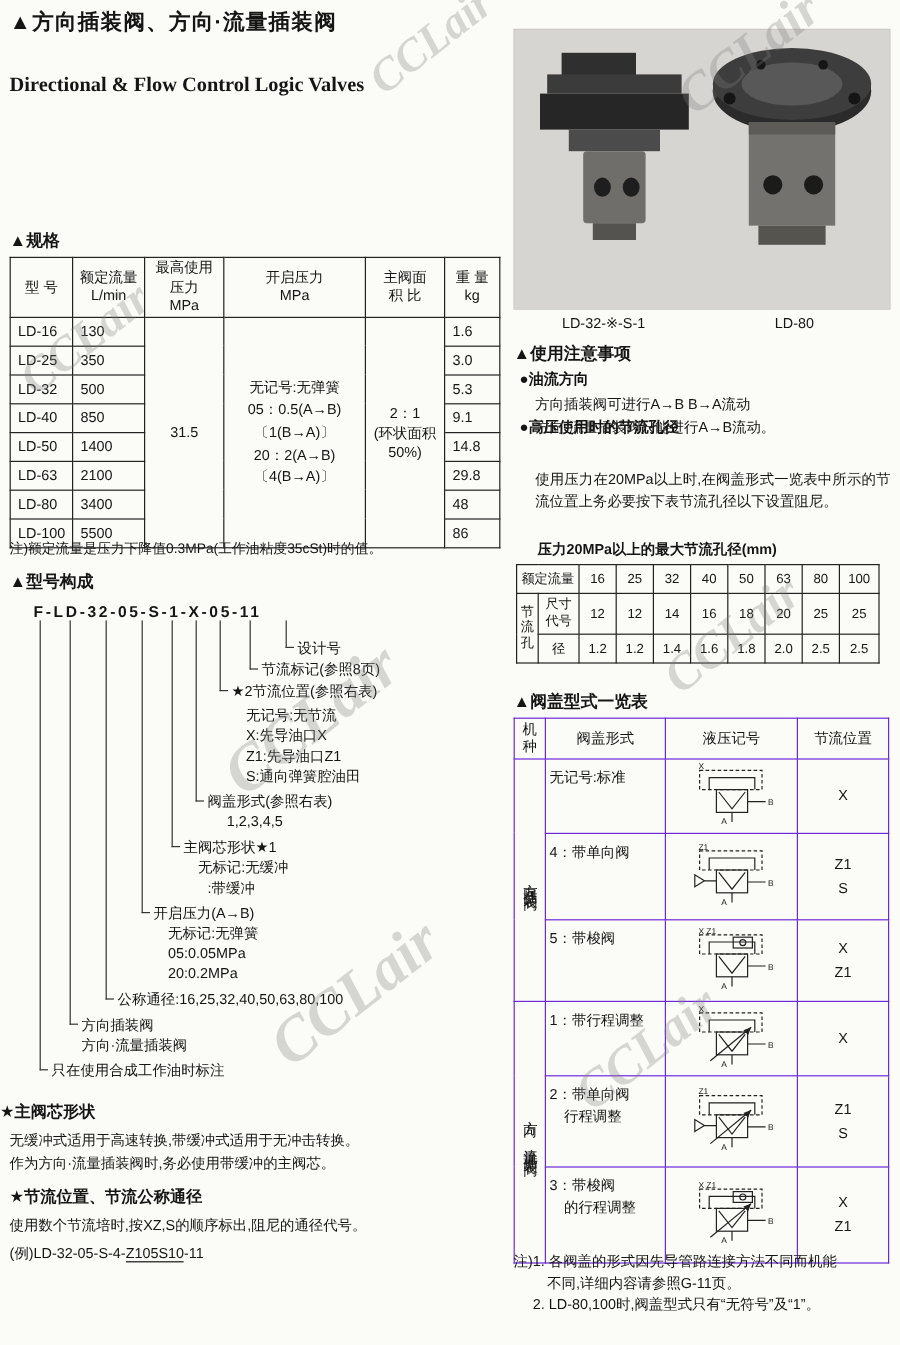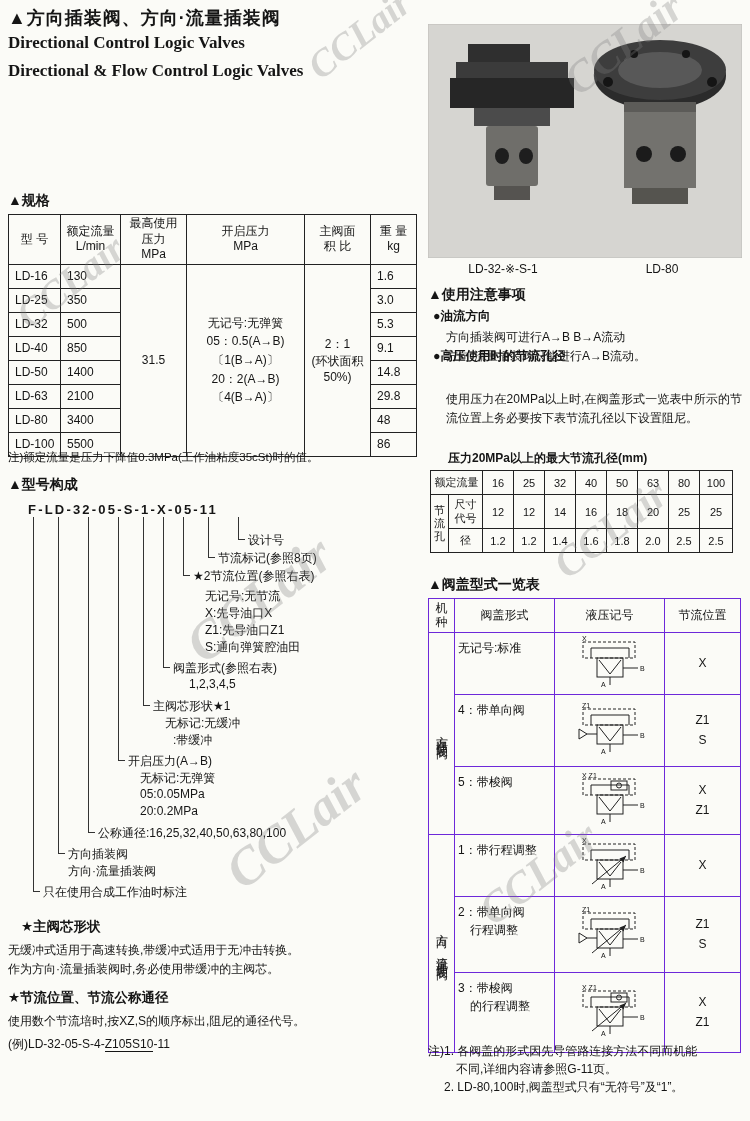--- a/index.html
+++ b/index.html
@@ -57,21 +57,20 @@
 
   <div class="wm" style="left:555px;top:18px;font-size:44px;">CCLair</div>
   <div class="wm" style="left:300px;top:12px;font-size:38px;">CCLair</div>
   <div class="wm" style="left:8px;top:258px;font-size:40px;">CCLair</div>
   <div class="wm" style="left:175px;top:568px;font-size:54px;">CCLair</div>
   <div class="wm" style="left:545px;top:505px;font-size:42px;">CCLair</div>
   <div class="wm" style="left:215px;top:798px;font-size:52px;">CCLair</div>
   <div class="wm" style="left:470px;top:848px;font-size:44px;">CCLair</div>
 
   <div class="abs doc-title" style="left:8px;top:6px;text-align:center;">▲方向插装阀、方向·流量插装阀</div>
-  <div class="abs en-sub" style="left:8px;top:33px;">Directional Control Logic Valves</div>
   <div class="abs en-sub" style="left:8px;top:61px;">Directional &amp; Flow Control Logic Valves</div>
 
 
   <div class="abs sec-h" style="left:8px;top:192px;">▲规格</div>
 
   <table class="specs abs" style="left:8px;top:214px;">
     <colgroup>
       <col style="width:52px">
         <col style="width:60px">
         <col style="width:66px">
@@ -192,21 +191,21 @@
   <div class="tl" style="left:173px;top:732px;">:带缓冲</div>
   <div class="tl" style="left:128px;top:753px;">开启压力(A→B)</div>
   <div class="tl" style="left:140px;top:770px;">无标记:无弹簧</div>
   <div class="tl" style="left:140px;top:787px;">05:0.05MPa</div>
   <div class="tl" style="left:140px;top:804px;">20:0.2MPa</div>
   <div class="tl" style="left:98px;top:825px;">公称通径:16,25,32,40,50,63,80,100</div>
   <div class="tl" style="left:68px;top:846px;">方向插装阀</div>
   <div class="tl" style="left:68px;top:863px;">方向·流量插装阀</div>
   <div class="tl" style="left:43px;top:884px;">只在使用合成工作油时标注</div>
 
-  <div class="abs sub-h" style="left:21px;top:918px;font-size:13.5px;">★主阀芯形状</div>
+  <div class="abs sub-h" style="left:0;top:918px;font-size:13.5px;">★主阀芯形状</div>
   <div class="abs body-12" style="left:8px;top:941px;width:418px;">无缓冲式适用于高速转换,带缓冲式适用于无冲击转换。</div>
   <div class="abs body-12" style="left:8px;top:960px;width:418px;">作为方向·流量插装阀时,务必使用带缓冲的主阀芯。</div>
 
   <div class="abs sub-h" style="left:8px;top:989px;font-size:13.5px;">★节流位置、节流公称通径</div>
   <div class="abs body-12" style="left:8px;top:1012px;width:418px;">使用数个节流培时,按XZ,S的顺序标出,阻尼的通径代号。</div>
   <div class="abs body-12" style="left:8px;top:1035px;">
     <span>(例)LD-32-05-S-4-</span><span class="uline">Z105S10</span><span>-11</span>
   </div>
 
   <div class="abs" style="left:428px;top:24px;width:314px;height:234px;">

